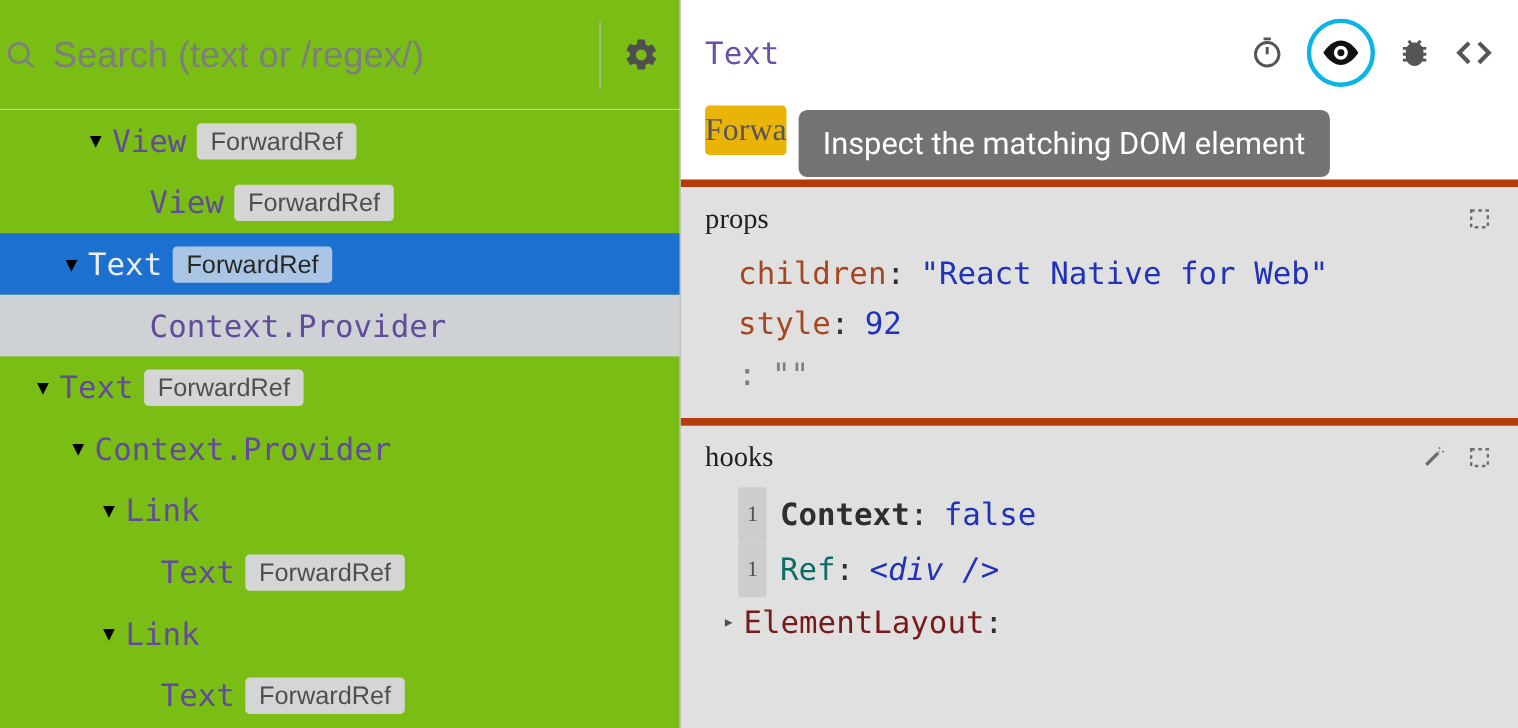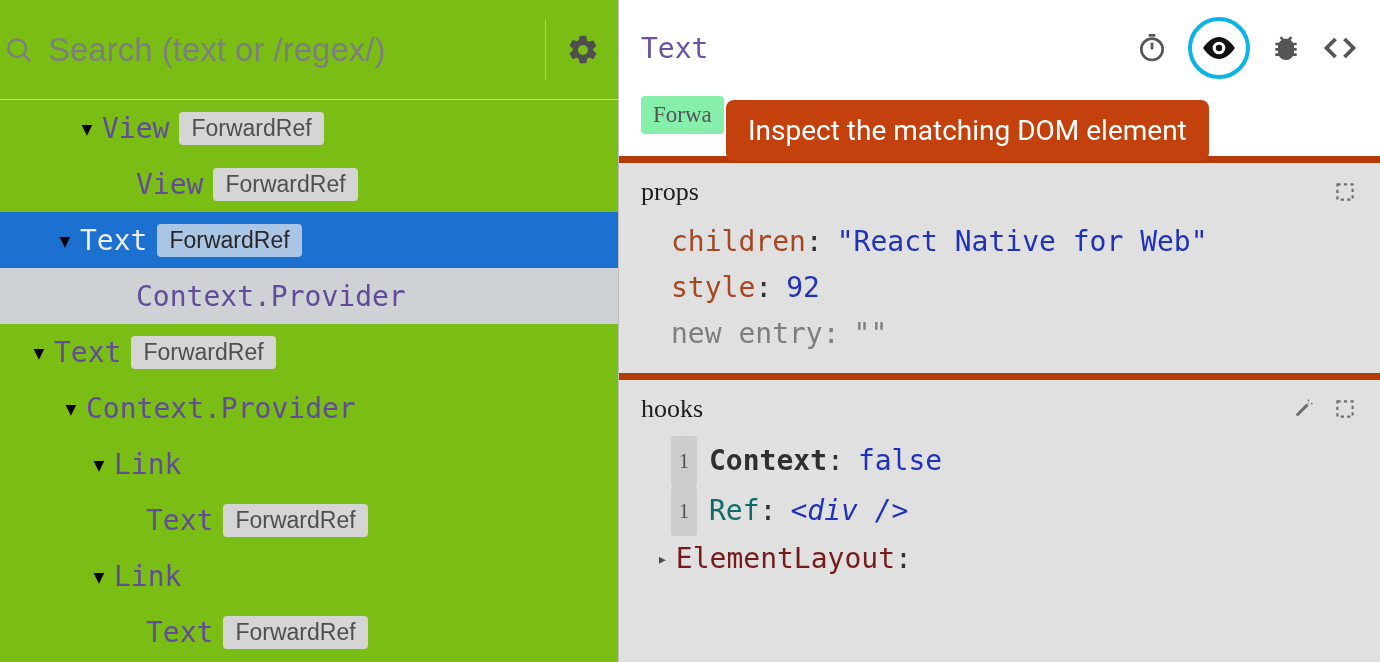--- a/index.html
+++ b/index.html
@@ -36,23 +36,23 @@
 
     
     .right-panel { flex: 1; display: flex; flex-direction: column; border-left: 1px solid #ccc; background: #f2f2f2; }
     .detail-header-outer { background: #fff; position: relative; z-index: 10; padding-bottom: 0; }
     .detail-header { display: flex; align-items: center; height: 96px; padding: 0 22px; }
     .detail-title { color: #6a51a6; font-family: "SF Mono", Menlo, Consolas, monospace; font-size: 28px; flex: 1; }
     .toolbar-icons { display: flex; align-items: center; gap: 20px; }
     .toolbar-icons .icon-btn { color: #555; cursor: pointer; display:flex; align-items:center; justify-content:center; }
     .eye-ring { width: 62px; height: 62px; border: 4px solid #0bb4e6; border-radius: 50%; display: flex; align-items: center; justify-content: center; color: #111; }
     .rendered-by { padding: 0 22px 22px 22px; }
-    .render-badge { background: #86efac; color: #555; font-size: 23px; padding: 6px 12px; border-radius: 4px; display: inline-block; font-family: -apple-system; }
-
-    .tooltip { position: absolute; top: 100px; left: 726px; background: #c2410c; color: #fff; font-size: 28px; padding: 14px 22px; border-radius: 8px; z-index: 20; white-space: nowrap; }
+    .render-badge { background: #eab308; color: #555; font-size: 29px; padding: 6px 0; border-radius: 4px; display: inline-block; font-family: -apple-system; }
+
+    .tooltip { position: absolute; top: 100px; left: 726px; background: #737373; color: #fff; font-size: 28px; padding: 14px 22px; border-radius: 8px; z-index: 20; white-space: nowrap; }
 
     .section { border-top: 7px solid #c2410c; padding: 14px 22px 16px 22px; }
     .section-header { display: flex; align-items: center; font-size: 26px; color: #222; margin-bottom: 12px; }
     .section-header .title { flex: 1; font-family: -apple-system; }
     .section-header .hicons { display: flex; gap: 18px; color: #777; }
     .mono { font-family: "SF Mono", Menlo, Consolas, monospace; font-size: 28px; line-height: 46px; }
     .kv-row { display: flex; align-items: center; padding-left: 30px; text-align: center; }
     .key { color: #b34d25; }
     .sep { color: #333; margin-right: 14px; }
     .val-str { color: #2236c7; }
@@ -193,21 +193,20 @@
         <span class="key">children</span>
           <span class="sep">:</span>
         <span class="val-str">"React Native for Web"</span>
       </div>
       <div class="kv-row">
         <span class="key">style</span>
           <span class="sep">:</span>
         <span class="val-num">92</span>
       </div>
       <div class="kv-row">
-        <span class="muted-key">new entry</span>
           <span class="sep muted-key">:</span>
         <span class="muted-val">""</span>
       </div>
     </div>
   </div>
 
   <div class="section">
     <div class="section-header">
       <span class="title">hooks</span>
       <span class="hicons">

